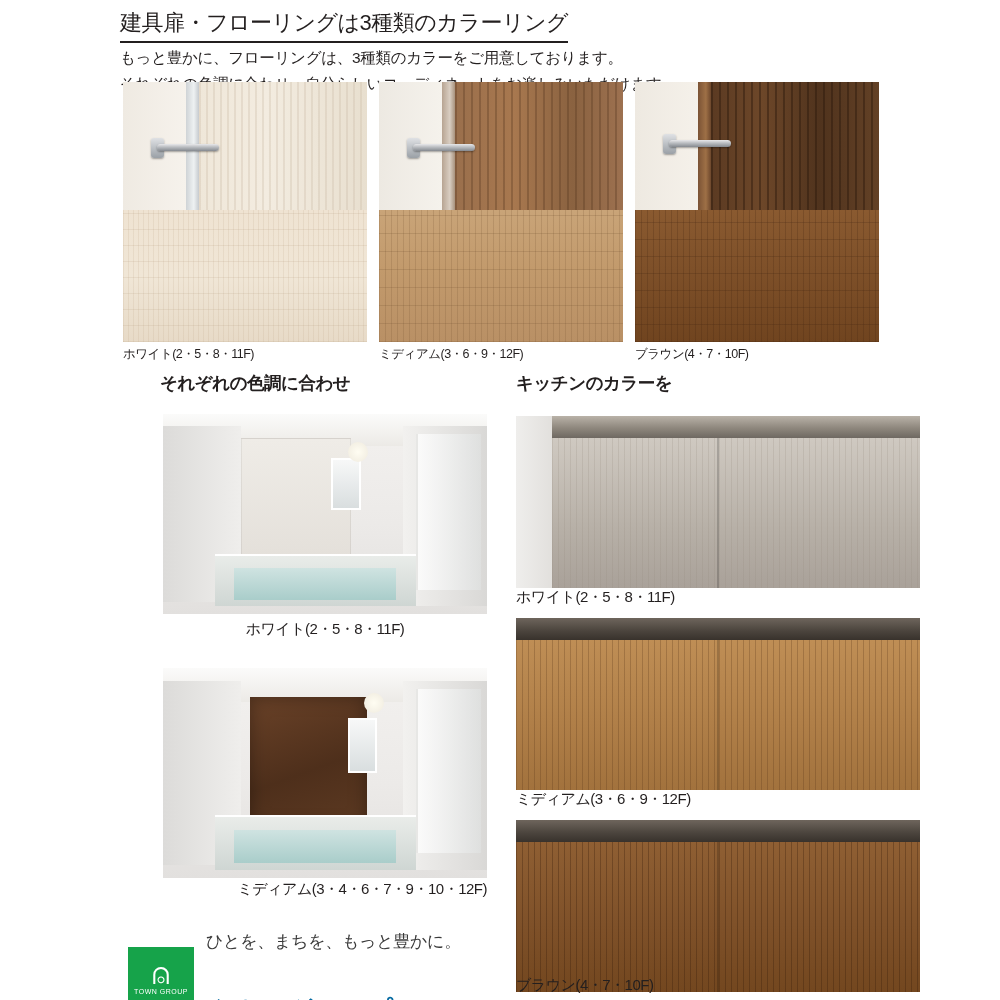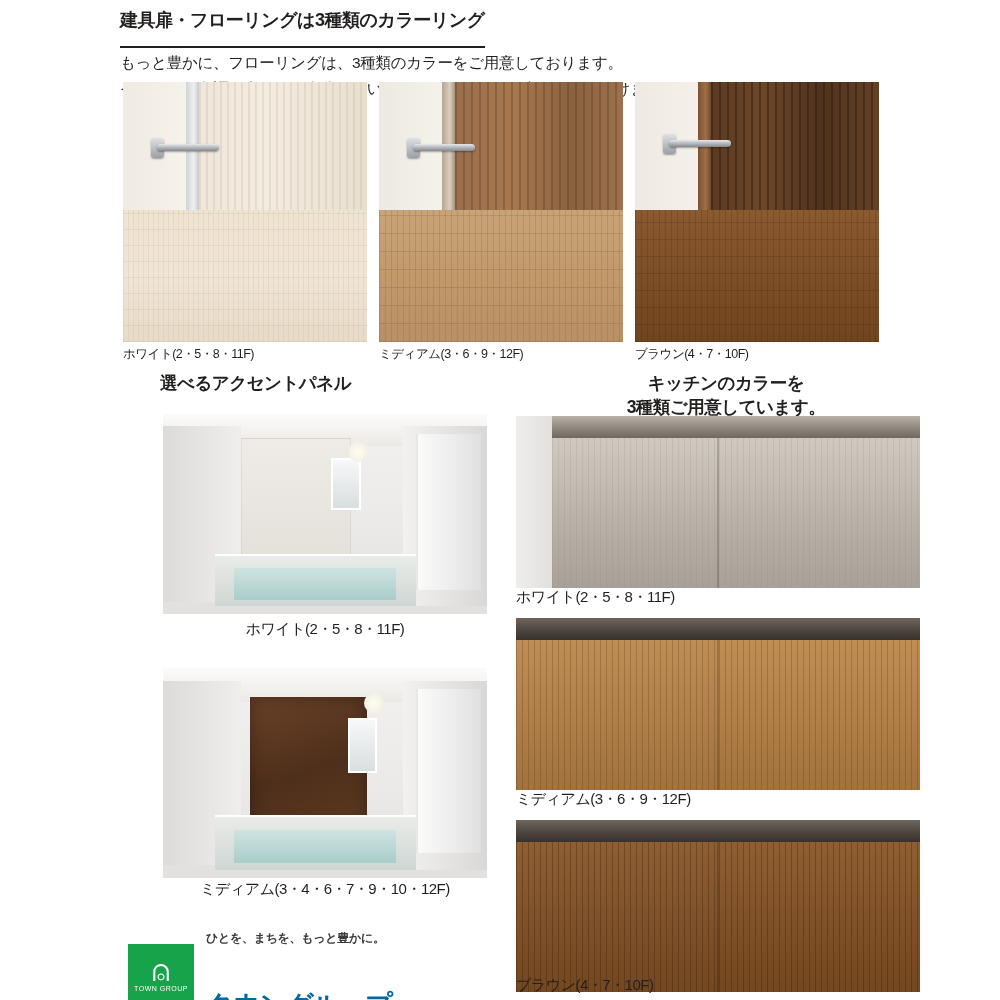--- a/index.html
+++ b/index.html
@@ -9,22 +9,22 @@
     font-family: "Liberation Sans", sans-serif;
     color: #231f1f;
     overflow: hidden;
     position: relative;
   }
   .page { position: relative; width: 1000px; height: 1000px; }
 
   
   .header { position: absolute; left: 120px; top: 8px; width: 760px; }
   .header-title {
-    font-size: 18px; font-weight: bold; letter-spacing: -0.5px;
-    border-bottom: 2px solid #231f1f; padding-bottom: 14px; display: inline-block;
+    font-size: 22px; font-weight: normal; letter-spacing: -0.5px;
+    border-bottom: 2px solid #231f1f; padding-bottom: 3px; display: inline-block;
   }
   .header-sub {
     font-size: 15.5px; line-height: 1.42; margin-top: 4px; letter-spacing: -0.3px;
   }
 
   
   .top-row { position: absolute; left: 123px; top: 82px; display: flex; gap: 12px; }
   .col { width: 244px; }
   .door-img { width: 244px; height: 128px; position: relative; overflow: hidden; }
   .floor-img { width: 244px; height: 132px; position: relative; overflow: hidden; }
@@ -85,28 +85,28 @@
   }
   .b-floor {
     background:
       repeating-linear-gradient(0deg, rgba(60,32,14,.22) 0 1px, rgba(255,255,255,0) 1px 17px),
       repeating-linear-gradient(90deg, rgba(70,38,16,.25) 0 1px, rgba(255,255,255,0) 1px 6px),
       linear-gradient(180deg,#8a5a30,#7e5029 45%,#70441f);
   }
 
   
   .mid-head-left { position: absolute; left: 160px; top: 372px; width: 330px; }
-  .mid-head-right { position: absolute; left: 516px; top: 372px; width: 420px; text-align: center; }
+  .mid-head-right { position: absolute; left: 516px; top: 372px; width: 420px; }
   .mid-title { font-size: 17.5px; font-weight: bold; line-height: 1.35; letter-spacing: -0.5px; }
 
   
   .bath1 { position: absolute; left: 163px; top: 414px; width: 324px; height: 200px; overflow: hidden; }
   .bath1-cap { position: absolute; left: 163px; top: 620px; width: 324px; text-align: center; font-size: 15px; letter-spacing: -0.5px; }
   .bath2 { position: absolute; left: 163px; top: 668px; width: 324px; height: 210px; overflow: hidden; }
-  .bath2-cap { position: absolute; left: 163px; top: 880px; width: 324px; text-align: center; font-size: 15px; letter-spacing: -0.5px; }
+  .bath2-cap { position: absolute; left: 163px; top: 880px; width: 324px; text-align: right; font-size: 15px; letter-spacing: -0.5px; }
 
   .bath-base-white {
     position:absolute; inset:0;
     background: linear-gradient(180deg,#f3f1ef 0%,#eceae8 55%,#e2e0de 100%);
   }
   .bath-ceiling {
     position:absolute; left:0; top:0; width:100%; height:16%;
     background: linear-gradient(180deg,#fbfbfa,#eceae6);
   }
   .bath-wall-l {
@@ -192,21 +192,21 @@
 
   
   .footer { position: absolute; left: 128px; top: 930px; display: flex; align-items: center; gap: 12px; }
   .logo-mark {
     width: 66px; height: 62px; background: #16a34a;
     display: flex; flex-direction: column; align-items: center; justify-content: center;
     color: #ffffff;
   }
   .logo-tree { font-size: 30px; line-height: 28px; }
   .logo-mark-text { font-size: 7px; letter-spacing: .5px; }
-  .logo-tag { font-size: 12px; color: #3a3a3a; letter-spacing: -0.3px; font-weight: bold; }
+  .logo-tag { font-size: 17px; color: #3a3a3a; letter-spacing: -0.3px; }
   .logo-name { font-size: 27px; font-weight: bold; color: #0369a1; letter-spacing: -1px; line-height: 1.05; margin-top: 44px; }
 </style>
 </head>
 <body>
 
 <div class="page">
 
   <div class="header">
     <div class="header-title">建具扉・フローリングは3種類のカラーリング</div>
     <div class="header-sub">もっと豊かに、フローリングは、3種類のカラーをご用意しております。</div>
@@ -247,25 +247,24 @@
         <div class="handle-base" style="left:28px; top:52px;"></div>
         <div class="handle-bar" style="left:34px; top:58px; width:62px;"></div>
       </div>
       <div class="floor-img b-floor"></div>
       <div class="col-caption">ブラウン(4・7・10F)</div>
     </div>
 
   </div>
 
   <div class="mid-head-left">
-    <div class="mid-title">選べるアクセントパネル</div>
+    <div class="mid-title">それぞれの色調に合わせ</div>
   </div>
   <div class="mid-head-right">
     <div class="mid-title">キッチンのカラーを</div>
-    <div class="mid-title">3種類ご用意しています。</div>
   </div>
 
   <div class="bath1">
     <div class="bath-base-white"></div>
     <div class="bath-ceiling"></div>
     <div class="bath-wall-l"></div>
     <div class="bath-wall-r"></div>
     <div class="bath-accent-white"></div>
     <div class="bath-mirror" style="left:52%; top:22%;"></div>
     <div class="bath-light" style="left:57%; top:14%;"></div>

